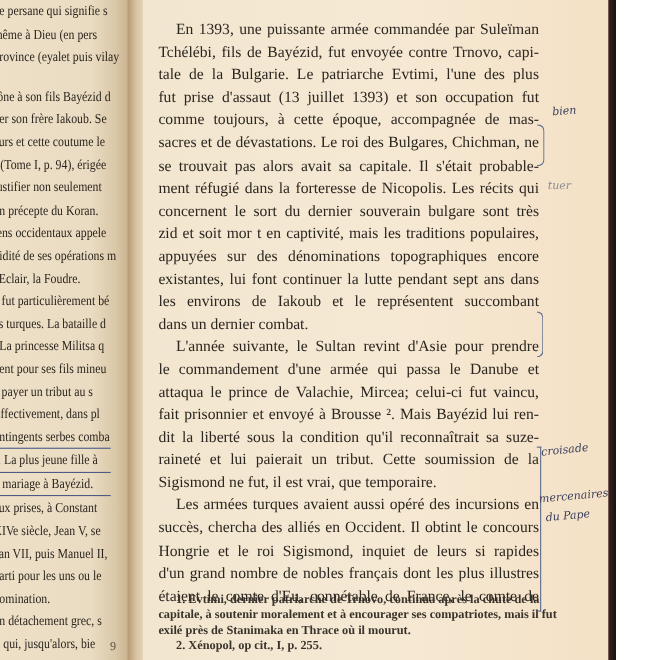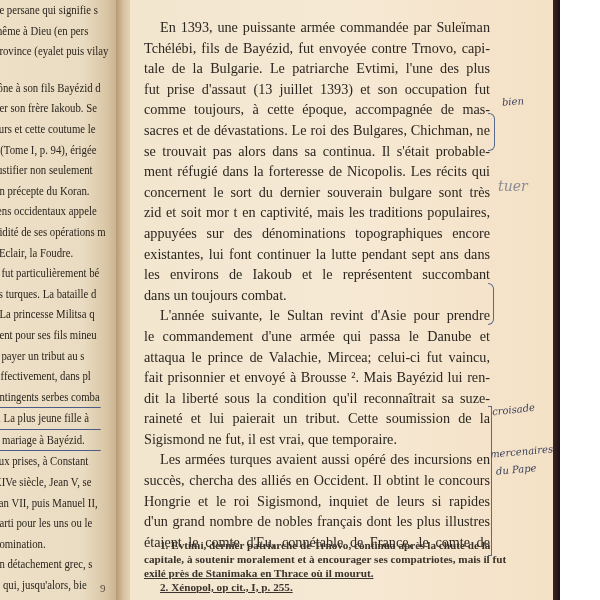--- a/index.html
+++ b/index.html
@@ -11,21 +11,21 @@
   .gutter{position:absolute;left:116px;top:0;width:20px;height:600px;background:linear-gradient(90deg,#b89a74 0%,#d8c3a2 40%,#f0e2c8 100%);}
   .right-page{position:absolute;left:130px;top:0;width:425px;height:600px;background:linear-gradient(90deg,#f3e6cf 0%,#f6e9d4 50%,#f4e1c6 100%);}
   .cover-edge{position:absolute;left:553px;top:0;width:7px;height:600px;background:linear-gradient(90deg,#3a2224,#1c1012);}
   .body-text{position:absolute;left:14px;top:17px;width:346px;}
   .tline{font-family:"Liberation Serif",serif;font-size:14.2px;color:#2b2620;height:20.6px;line-height:20.6px;white-space:nowrap;text-align:justify;text-align-last:justify;}
   .tline.indent{padding-left:16px;}
   .tline.last{text-align-last:left;}
   .footnotes{position:absolute;left:14px;top:538px;width:346px;}
   .fline{font-family:"Liberation Serif",serif;font-size:11.2px;font-weight:bold;color:#3a332b;height:14px;line-height:14px;white-space:nowrap;text-align:justify;text-align-last:justify;}
   .fline.indent{padding-left:16px;}
-  .fline.last{text-align-last:left;text-decoration:underline;}
+  .fline.last{text-align-last:left;}
   .ul{border-bottom:1.3px solid #4b5a86;}
   .bracket{position:absolute;border:1.2px solid #5a6a8e;border-left:none;border-radius:0 6px 6px 0;}
   .note{position:absolute;font-family:"DejaVu Serif",serif;font-style:italic;color:#3a3f5e;font-size:10px;line-height:12px;}
   .note.faint{color:#8a8b94;}
 </style>
 </head>
 <body>
 
 <div class="left-page">
   <div class="left-lines" id="left-lines">
@@ -65,28 +65,28 @@
 <div class="gutter"></div>
 
 <div class="right-page">
   <div class="body-text" id="body-text">
       <div class="tline indent">En 1393, une puissante armée commandée par Suleïman</div>
       <div class="tline">Tchélébi, fils de Bayézid, fut envoyée contre Trnovo, capi-</div>
       <div class="tline">tale de la Bulgarie. Le patriarche Evtimi, l'une des plus</div>
       <div class="tline">fut prise d'assaut (13 juillet 1393) et son occupation fut</div>
       <div class="tline">comme toujours, à cette époque, accompagnée de mas-</div>
       <div class="tline">sacres et de dévastations. Le roi des Bulgares, Chichman, ne</div>
-      <div class="tline">se trouvait pas alors dans sa continua. Il s'était probable-</div>
+      <div class="tline">se trouvait pas alors avait sa capitale. Il s'était probable-</div>
       <div class="tline">ment réfugié dans la forteresse de Nicopolis. Les récits qui</div>
       <div class="tline">concernent le sort du dernier souverain bulgare sont très</div>
       <div class="tline">zid et soit mor t en captivité, mais les traditions populaires,</div>
       <div class="tline">appuyées sur des dénominations topographiques encore</div>
       <div class="tline">existantes, lui font continuer la lutte pendant sept ans dans</div>
       <div class="tline">les environs de Iakoub et le représentent succombant</div>
-      <div class="tline last">dans un toujours combat.</div>
+      <div class="tline last">dans un dernier combat.</div>
       <div class="tline indent">L'année suivante, le Sultan revint d'Asie pour prendre</div>
       <div class="tline">le commandement d'une armée qui passa le Danube et</div>
       <div class="tline">attaqua le prince de Valachie, Mircea; celui-ci fut vaincu,</div>
       <div class="tline">fait prisonnier et envoyé à Brousse ². Mais Bayézid lui ren-</div>
       <div class="tline">dit la liberté sous la condition qu'il reconnaîtrait sa suze-</div>
       <div class="tline">raineté et lui paierait un tribut. Cette soumission de la</div>
       <div class="tline last">Sigismond ne fut, il est vrai, que temporaire.</div>
       <div class="tline indent">Les armées turques avaient aussi opéré des incursions en</div>
       <div class="tline">succès, chercha des alliés en Occident. Il obtint le concours</div>
       <div class="tline">Hongrie et le roi Sigismond, inquiet de leurs si rapides</div>
@@ -98,19 +98,19 @@
       <div class="fline">capitale, à soutenir moralement et à encourager ses compatriotes, mais il fut</div>
       <div class="fline last">exilé près de Stanimaka en Thrace où il mourut.</div>
       <div class="fline indent last">2. Xénopol, op cit., I, p. 255.</div>
     </div>
 
   <div class="bracket" style="left:358px;top:113px;width:6px;height:36px;"></div>
   <div class="bracket" style="left:358px;top:283px;width:5px;height:40px;"></div>
   <div class="bracket" style="left:358px;top:406px;width:3px;height:148px;border-radius:0;"></div>
 
   <div class="note" style="left:372px;top:96px;transform:rotate(-4deg);">bien</div>
-  <div class="note faint" style="left:368px;top:180px;font-size:14px;">tuer</div>
+  <div class="note faint" style="left:368px;top:164px;font-size:10px;">tuer</div>
   <div class="note" style="left:362px;top:404px;transform:rotate(-6deg);">croisade</div>
   <div class="note" style="left:360px;top:446px;transform:rotate(-5deg);">mercenaires</div>
   <div class="note" style="left:366px;top:464px;transform:rotate(-5deg);">du Pape</div>
 </div>
 
 <div class="cover-edge"></div>
 
 </body></html>

